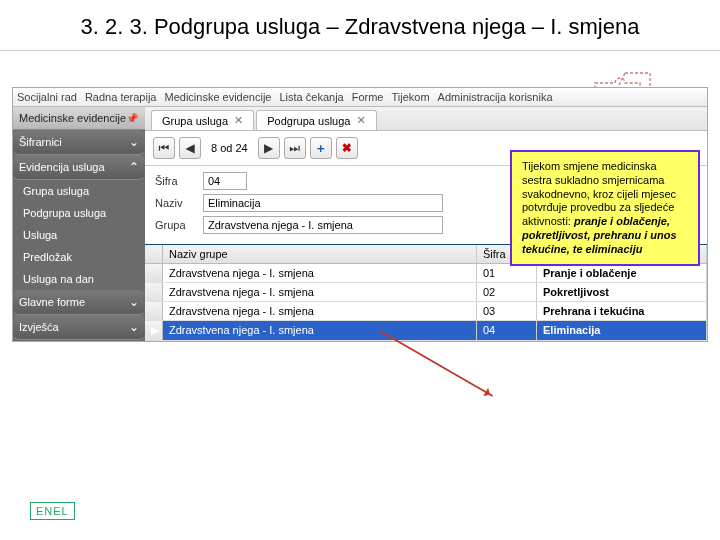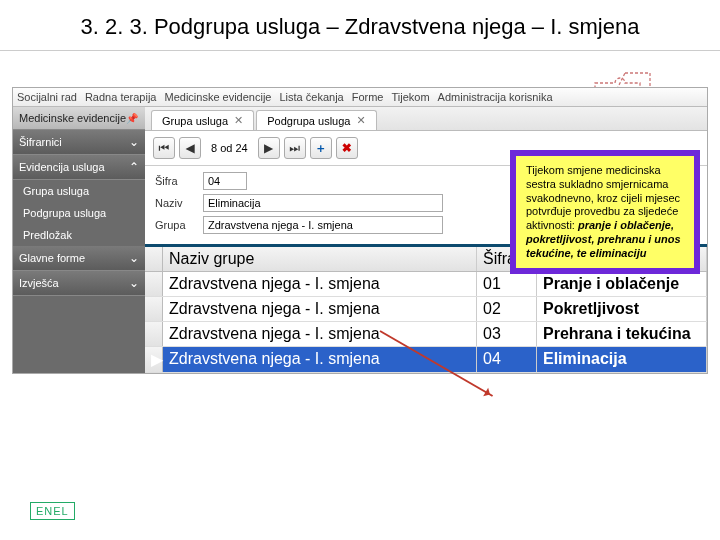--- a/index.html
+++ b/index.html
@@ -5,48 +5,48 @@
   * { box-sizing: border-box; margin: 0; padding: 0; }
   body { font-family: "Segoe UI", Tahoma, sans-serif; background: #fff; width: 720px; height: 540px; overflow: hidden; }
   .slide-title { font-size: 22px; text-align: center; padding: 14px 34px 10px; border-bottom: 1px solid #ccc; position: relative; }
   .puzzle-deco { position: absolute; right: 60px; top: 68px; }
   .app-window { margin: 36px 12px 0 12px; border: 1px solid #aaa; background: #fff; position: relative; }
   .menubar { background: linear-gradient(#fdfdfd,#ececec); border-bottom: 1px solid #bbb; font-size: 11px; padding: 3px 4px; display: flex; gap: 8px; text-align: right; }
   .menubar span { color: #444; }
   .body-row { display: flex; }
   .sidebar { width: 132px; background: #6b6b6b; display: flex; flex-direction: column; font-size: 11px; }
   .sidebar .section-hdr { background: linear-gradient(#d9d9d9,#b8b8b8); color: #222; padding: 5px 6px; border-bottom: 1px solid #888; display: flex; justify-content: space-between; align-items: center; }
-  .sidebar .section-hdr.dark { background: linear-gradient(#7a7a7a,#5c5c5c); color: #fff; }
+  .sidebar .section-hdr.dark { background: linear-gradient(#7a7a7a,#5c5c5c); color: #fff; border-radius: 6px; }
   .sidebar .item { color: #fff; padding: 5px 10px; font-size: 11px; }
   .sidebar .chev { font-size: 12px; }
   .main { flex: 1; background: #fff; }
   .tabs-row { background: linear-gradient(#f2f2f2,#e3e3e3); border-bottom: 1px solid #bbb; padding: 3px 6px 0; display: flex; gap: 2px; }
   .tab { background: #fff; border: 1px solid #bbb; border-bottom: none; border-radius: 3px 3px 0 0; padding: 3px 10px; font-size: 11px; display: flex; align-items: center; gap: 6px; }
   .tab .x { color: #777; font-size: 11px; }
   .toolbar { display: flex; align-items: center; gap: 4px; padding: 6px 8px; border-bottom: 1px solid #ccc; }
   .tbtn { width: 22px; height: 22px; border: 1px solid #aaa; border-radius: 3px; background: linear-gradient(#fdfdfd,#e7e7e7); display: flex; align-items: center; justify-content: center; font-size: 12px; color: #333; }
   .tbtn.red { color: #c00; font-weight: bold; }
   .tbtn.blue { color: #05a; font-weight: bold; }
   .pager-text { font-size: 11px; padding: 0 6px; text-align: center; }
   .form { padding: 6px 10px; }
   .frow { display: flex; align-items: center; margin-bottom: 4px; font-size: 11px; }
   .frow label { width: 48px; color: #333; }
   .frow .field { border: 1px solid #aaa; padding: 2px 4px; font-size: 11px; background: #fff; }
   .frow .field.short { width: 44px; }
   .frow .field.long { width: 240px; }
-  .grid { border-top: 3px solid #0c4a6e; font-size: 16px; }
+  .grid { border-top: 1px solid #0c4a6e; font-size: 11px; }
   .grid .ghdr { display: flex; background: linear-gradient(#f4f4f4,#e2e2e2); border-bottom: 1px solid #bbb; }
   .gcell { padding: 3px 6px; border-right: 1px solid #ccc; }
   .gc-name { flex: 1; }
   .gc-sifra { width: 60px; text-align: left; }
   .gc-naziv { width: 170px; font-weight: bold; }
   .gc-rowhdr { width: 18px; background: linear-gradient(#f4f4f4,#e2e2e2); border-right: 1px solid #bbb; text-align: center; }
   .grow { display: flex; border-bottom: 1px solid #ddd; background: #fff; }
   .grow.selected { background: #2b62c9; color: #fff; }
-  .callout { position: absolute; right: 20px; top: 150px; width: 190px; background: #ffff66; border: 6px solid #6d28d9; padding: 8px 10px; font-size: 11px; line-height: 1.25; z-index: 5; }
+  .callout { position: absolute; right: 20px; top: 150px; width: 190px; background: #ffff66; border: 2px solid #6d28d9; padding: 8px 10px; font-size: 11px; line-height: 1.25; z-index: 5; }
   .callout .emph { font-style: italic; font-weight: bold; }
   .arrow-line { position: absolute; left: 380px; top: 330px; width: 130px; height: 2px; background: #c0392b; transform: rotate(30deg); transform-origin: left center; z-index: 4; }
   .arrow-line::after { content: ""; position: absolute; right: -2px; top: -4px; border: 5px solid transparent; border-left-color: #c0392b; }
   .footer-logo { position: absolute; left: 30px; bottom: 20px; font-size: 11px; color: #2a6; border: 1px solid #2a6; padding: 2px 5px; letter-spacing: 1px; font-weight: normal; }
   .pin { font-size: 10px; color: #555; }
 </style>
 </head>
 <body>
 
 <div class="slide-title">
@@ -79,21 +79,23 @@
       <div class="section-hdr dark">
         <span>Šifrarnici</span>
           <span class="chev">⌄</span>
       </div>
       <div class="section-hdr dark">
         <span>Evidencija usluga</span>
           <span class="chev">⌃</span>
       </div>
       <div class="item">Grupa usluga</div>
       <div class="item">Podgrupa usluga</div>
+      <div class="item">Usluga</div>
       <div class="item">Predložak</div>
+      <div class="item">Usluga na dan</div>
       <div class="section-hdr dark">
         <span>Glavne forme</span>
           <span class="chev">⌄</span>
       </div>
       <div class="section-hdr dark">
         <span>Izvješća</span>
           <span class="chev">⌄</span>
       </div>
     </div>
     <div class="main">

